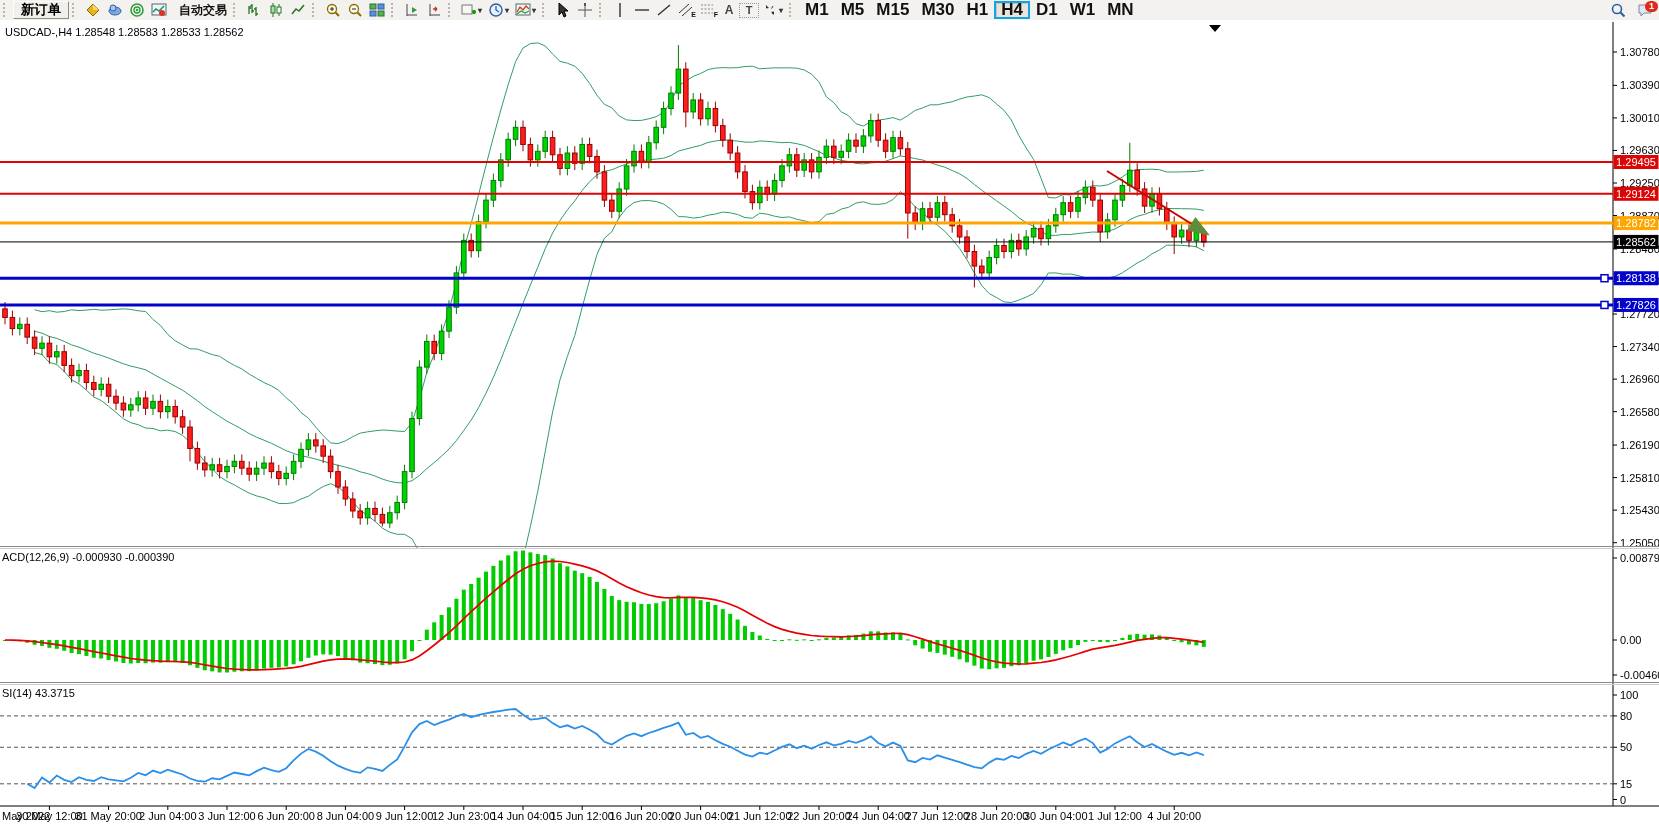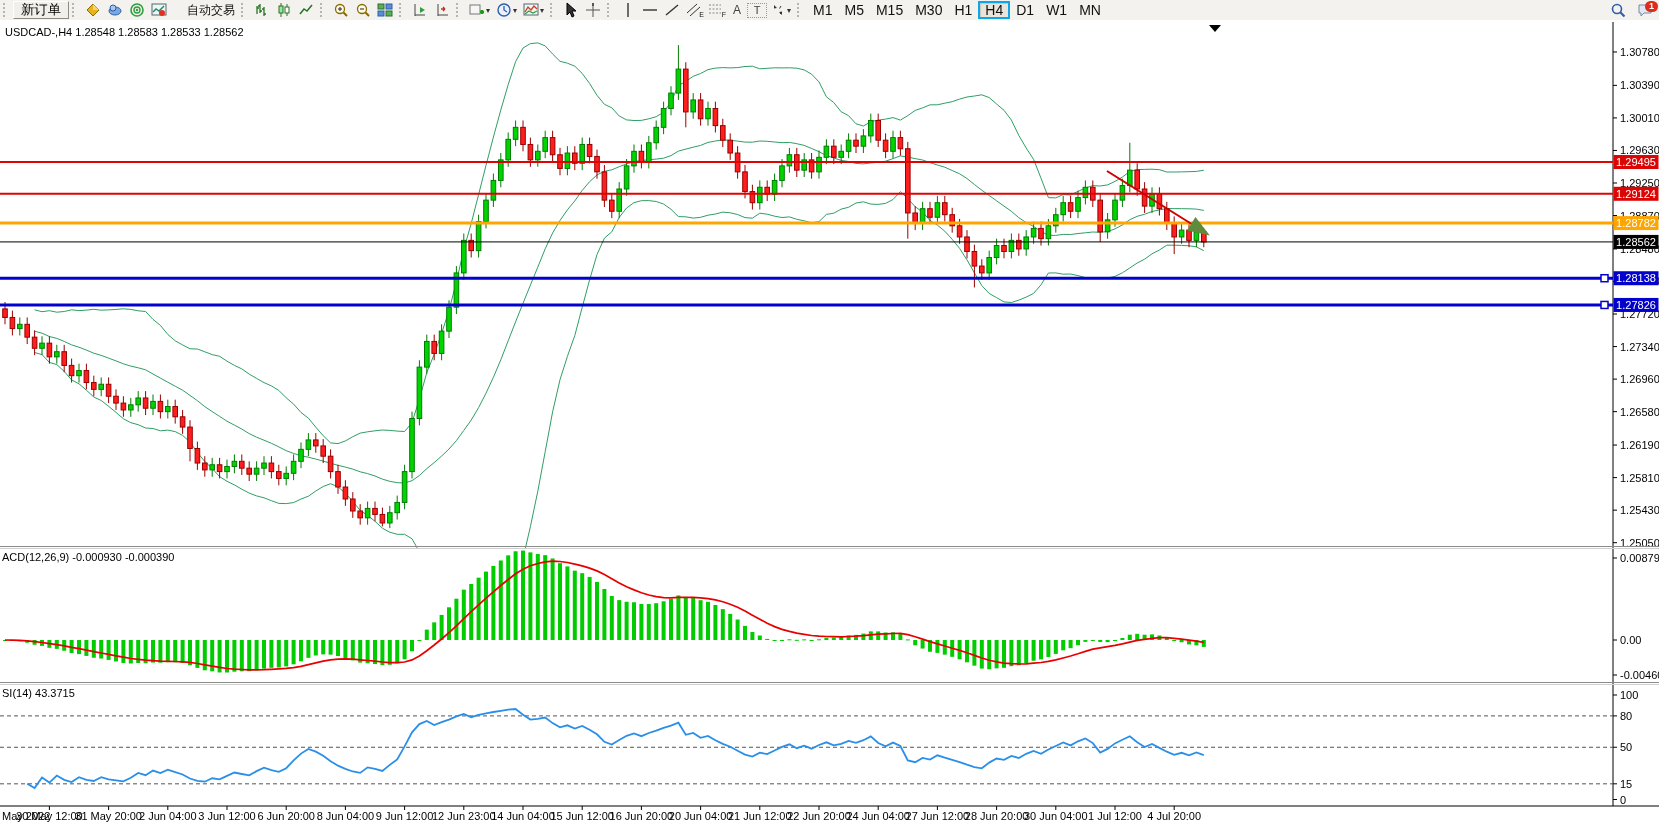--- a/index.html
+++ b/index.html
@@ -2,24 +2,24 @@
 <html><head>
 <meta charset="utf-8">
 <style>
   html,body{margin:0;padding:0;background:#fff;width:1659px;height:827px;overflow:hidden;
     font-family:"Liberation Sans",sans-serif;-webkit-font-smoothing:none;}
   
   .toolbar{position:absolute;left:0;top:0;width:1659px;height:20px;background:#f4f2ee;
     border-bottom:1px solid #9c9890;display:flex;align-items:center;font-size:12px;color:#111;}
   .grip{width:5px;height:14px;margin:0 3px;border-left:2px dotted #b9b5ac;}
   .tbtn{height:18px;min-width:20px;display:flex;align-items:center;justify-content:center;
-    padding:0 2px;margin:0;border:1px solid transparent;box-sizing:border-box;cursor:default;}
+    padding:0 2px;margin:0;border:1px solid transparent;box-sizing:border-box;cursor:default;font-weight:bold;}
   .tbtn.raised{border:1px solid;border-color:#fff #8f8b82 #8f8b82 #fff;background:#f1efe9;padding:0 7px;}
   .tbtn.active{border:2px solid #0ea5e9;background:#e9e5db;box-shadow:inset 1px 1px 1px #c9c5bb;}
-  .tf{padding:0 5px;font-size:14px;}
+  .tf{padding:0 5px;font-size:17px;}
   .caret{font-size:8px;color:#333;margin-left:1px;}
   .icon16{width:16px;height:16px;display:block;}
   .right-tools{margin-left:auto;display:flex;align-items:center;margin-right:6px;}
   .badge{position:absolute;top:-1px;right:-5px;background:#e02a1a;color:#fff;border-radius:7px;
     min-width:11px;height:11px;font-size:9px;line-height:11px;text-align:center;padding:0 1px;font-weight:bold;}
   .chat-wrap{position:relative;margin-left:8px;}
   
   #chartsvg{position:absolute;left:0;top:20px;}
   text{font-family:"Liberation Sans",sans-serif;}
 </style>
@@ -43,21 +43,21 @@
         <circle cx="6" cy="6" r="3" fill="#a8c6ef" stroke="#2d5fa8"></circle>
       </svg>
   </div>
   <div class="tbtn">
     <svg class="icon16" viewBox="0 0 16 16">
         <circle cx="8" cy="8" r="6" fill="none" stroke="#2f9e3f" stroke-width="1.6"></circle>
         <circle cx="8" cy="8" r="3" fill="none" stroke="#2f9e3f" stroke-width="1.4"></circle>
         <circle cx="8" cy="8" r="1.2" fill="#2f9e3f"></circle>
       </svg>
   </div>
-  <div class="tbtn" style="gap:20px;">
+  <div class="tbtn" style="gap:12px;">
     <svg class="icon16" viewBox="0 0 16 16">
         <rect x="1" y="2" width="14" height="11" fill="#eef6f2" stroke="#567"></rect>
         <polyline points="2,10 5,7 8,9 13,4" fill="none" stroke="#1a8f7a" stroke-width="1.5"></polyline>
         <circle cx="11" cy="11" r="3" fill="#e03020"></circle>
       </svg>
     <span>自动交易</span>
   </div>
 
   <div class="grip"></div>
   <div class="tbtn">

